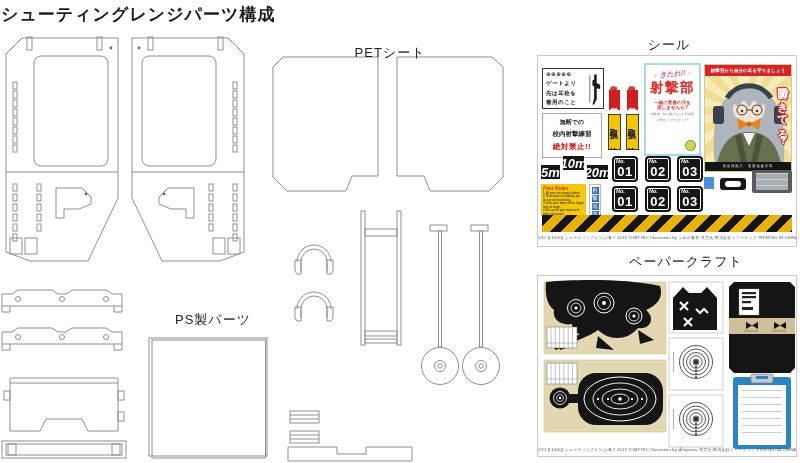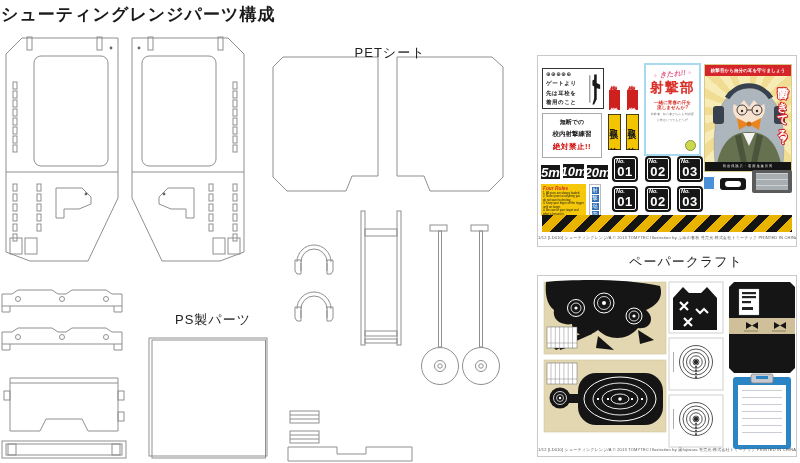--- a/index.html
+++ b/index.html
@@ -185,20 +185,21 @@
         <line x1="290" y1="419" x2="319" y2="419"></line>
       <rect x="290" y="431" width="29" height="12"></rect>
       <line x1="290" y1="435" x2="319" y2="435"></line>
         <line x1="290" y1="439" x2="319" y2="439"></line>
     </g>
     <path d="M288,447 H337 V454 H366 V447 H412 V461 H288 Z"></path>
   </svg>
 
   <div class="abs sec-label" style="left:330px;top:44px;width:120px;">PETシート</div>
   <div class="abs sec-label" style="left:153px;top:311px;width:120px;">PS製パーツ</div>
+  <div class="abs sec-label" style="left:589px;top:36px;width:160px;">シール</div>
   <div class="abs sec-label" style="left:586px;top:253px;width:200px;">ペーパークラフト</div>
 
   <div class="abs card" style="left:537px;top:55px;width:258px;height:190px;">
 
     <div class="stk gate" style="left:4px;top:12px;width:62px;height:41px;">
       <div class="txt">
         <div>⊕⊕⊕⊕⊕</div>
         <div>ゲートより</div>
         <div>先は耳栓を</div>
         <div>着用のこと</div>
@@ -226,21 +227,21 @@
       <span>注意</span>
     </div>
 
     <div class="stk nop" style="left:4px;top:57px;width:60px;height:45px;">
       <div class="l1">無断での</div>
       <div class="l2">校内射撃練習</div>
       <div class="l3">絶対禁止!!</div>
     </div>
 
     <div class="stk dist" style="left:3px;top:109px;width:19px;height:14px;">5m</div>
-    <div class="stk dist" style="left:25px;top:108px;width:21px;height:14px;">10m</div>
+    <div class="stk dist" style="left:25px;top:100px;width:21px;height:14px;">10m</div>
     <div class="stk dist" style="left:49px;top:109px;width:21px;height:14px;">20m</div>
 
     <div class="stk fourrules" style="left:3px;top:128px;width:45px;height:32px;">
       <div class="fr-title">Four Rules</div>
       <div class="fr-line">1. All guns are always loaded.</div>
       <div class="fr-line">2. Never point at anything you do not want to destroy.</div>
       <div class="fr-line">3. Keep your finger off the trigger until on target.</div>
       <div class="fr-line">4. Be sure of your target and what is beyond it.</div>
     </div>
 

